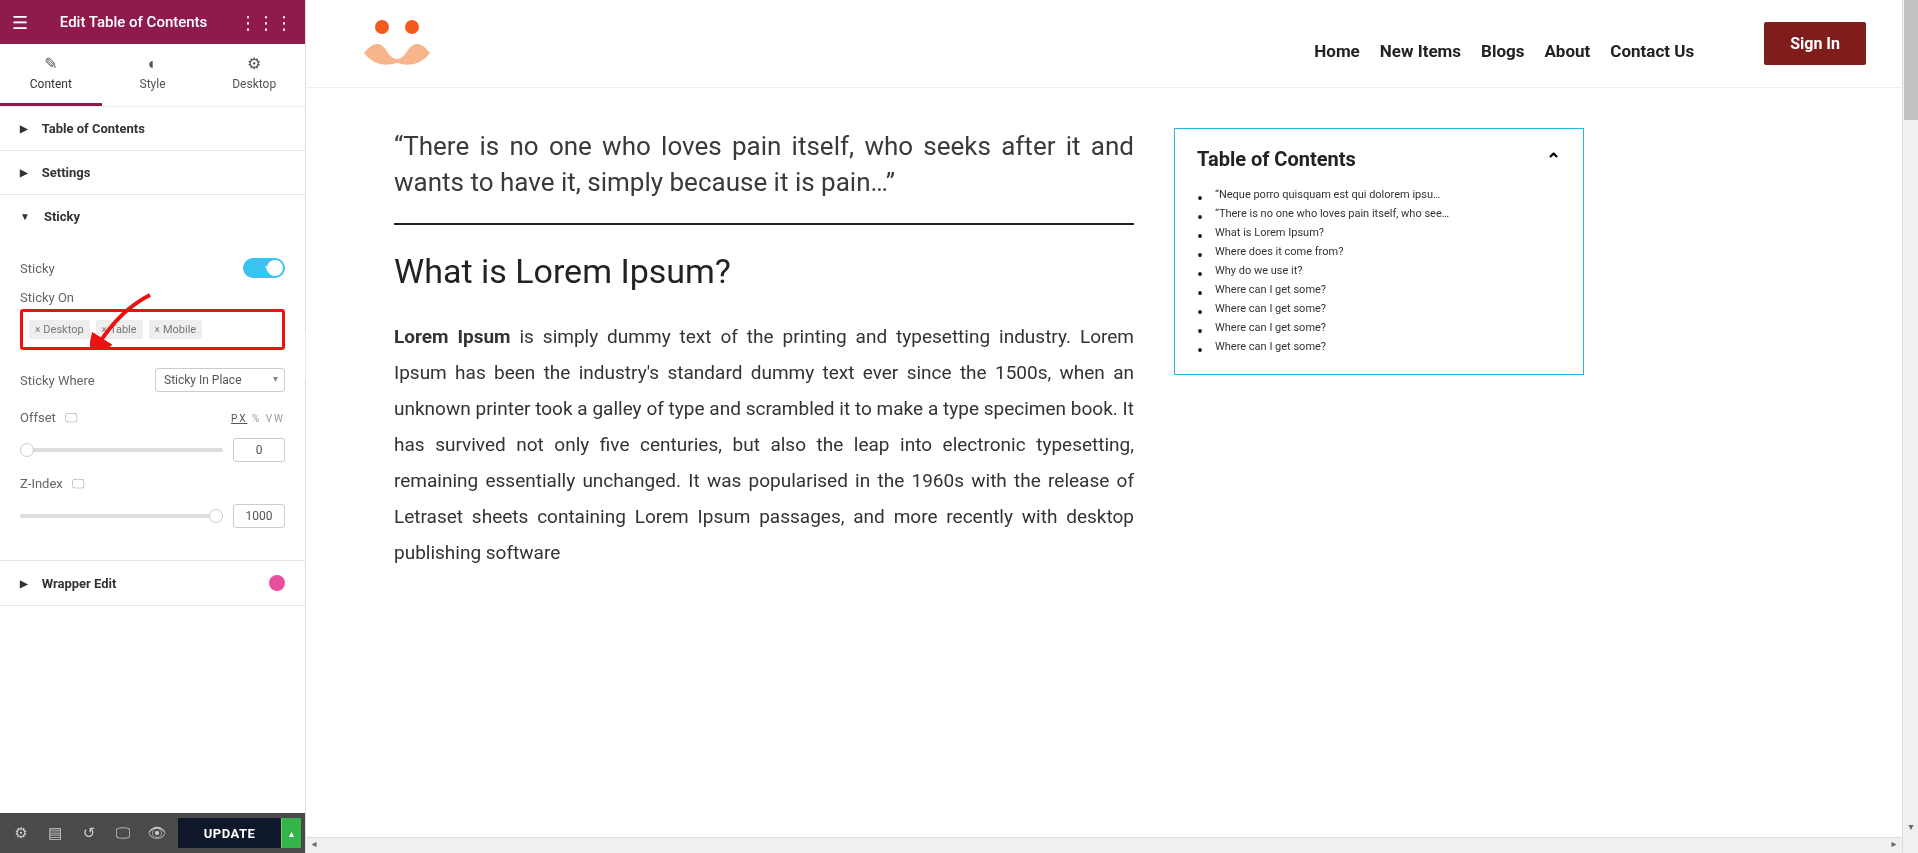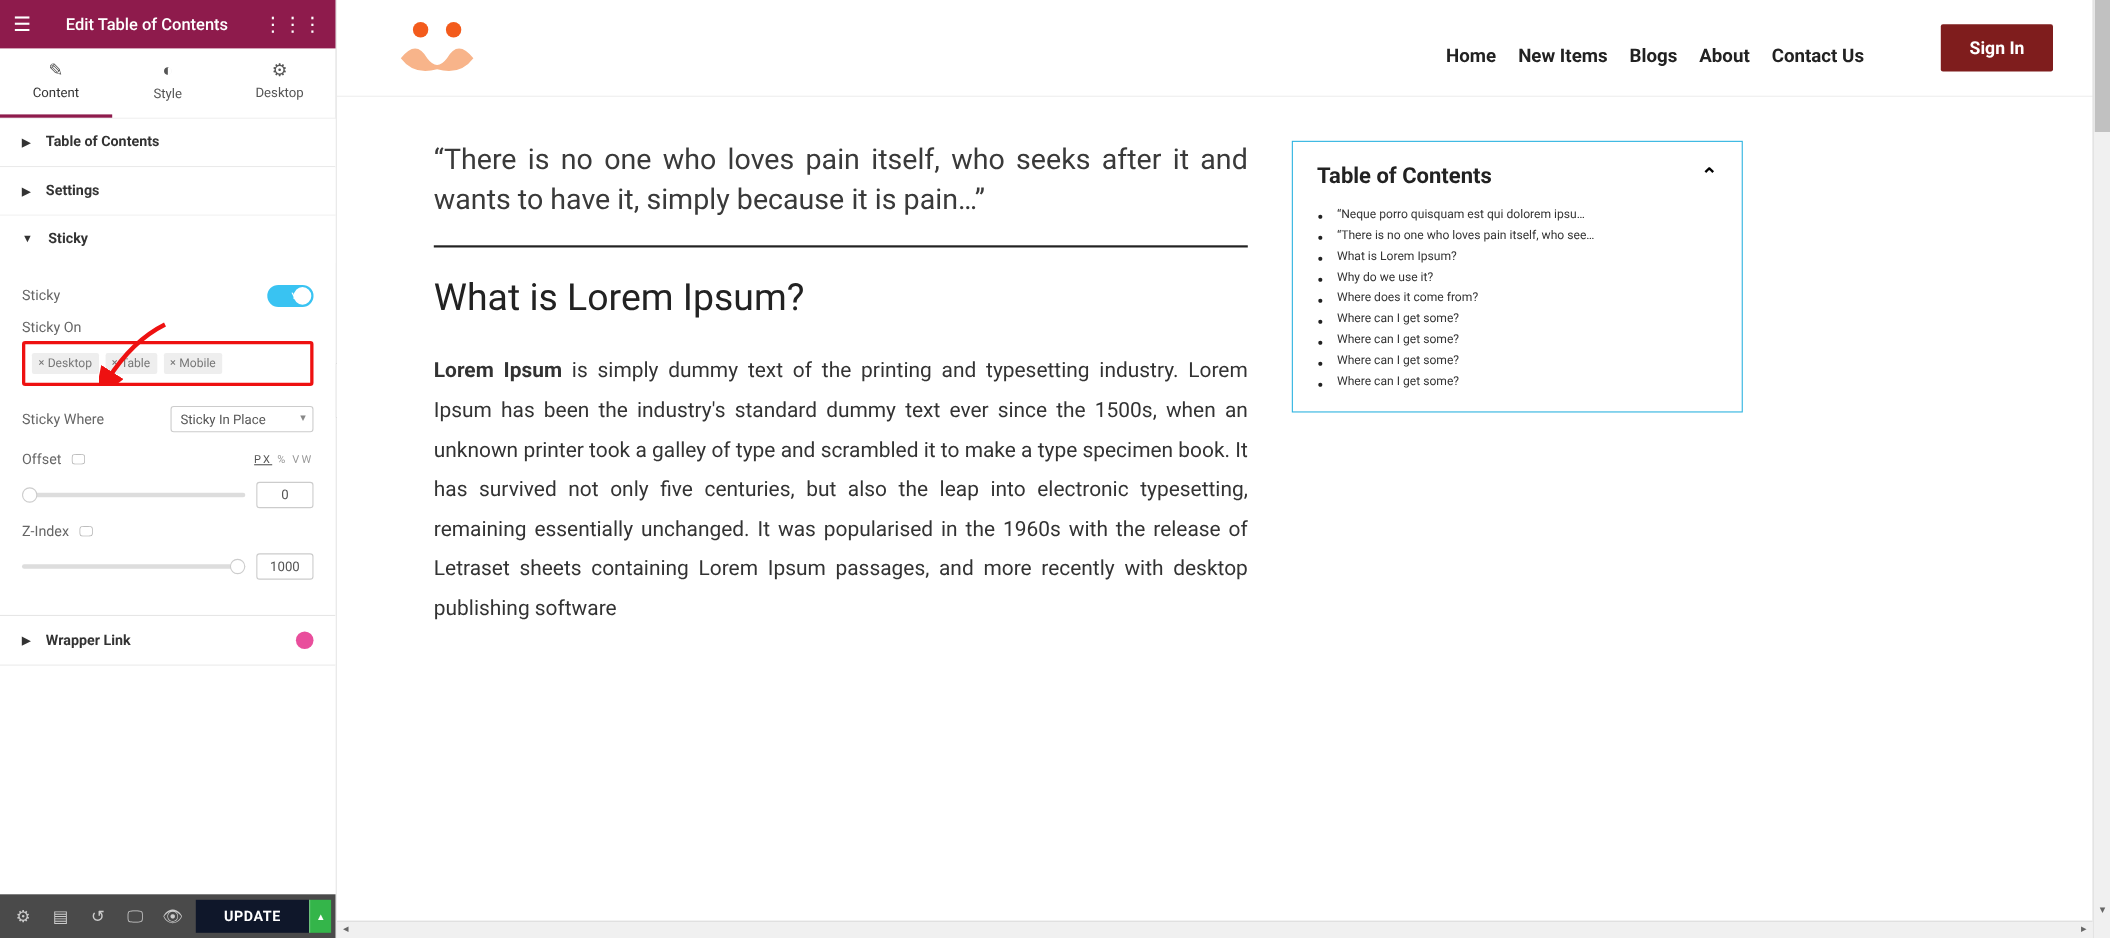--- a/index.html
+++ b/index.html
@@ -201,21 +201,21 @@
             </div>
           <input class="numbox" value="1000" style="">
         </div>
       </div>
     </div>
 
     <div class="section wrapper-link">
       <div class="sec-head" style="justify-content:space-between;">
         <span style="display:flex;align-items:center;">
           <span class="caret">▶</span>
-          <span>Wrapper Link</span>
+          <span>Wrapper Edit</span>
         </span>
         <span class="ea"></span>
       </div>
     </div>
   </div>
 
   <svg class="arrow-annot" width="70" height="60">
     <defs>
         <marker id="ah" markerWidth="10" markerHeight="10" refX="2" refY="3" orient="auto">
           <path d="M0,0 L0,6 L8,3 z" fill="#e11"></path>
@@ -270,22 +270,22 @@
 
       <div class="toc-widget">
         <div class="toc-head">
           <h3>Table of Contents</h3>
           <span class="chev">⌃</span>
         </div>
         <ul class="toc-list">
           <li>“Neque porro quisquam est qui dolorem ipsu…</li>
           <li>“There is no one who loves pain itself, who see…</li>
           <li>What is Lorem Ipsum?</li>
+          <li>Where does it come from?</li>
           <li>Why do we use it?</li>
-          <li>Where does it come from?</li>
           <li>Where can I get some?</li>
           <li>Where can I get some?</li>
           <li>Where can I get some?</li>
           <li>Where can I get some?</li>
         </ul>
       </div>
     </div>
   </div>
 
   <div class="vscroll">

